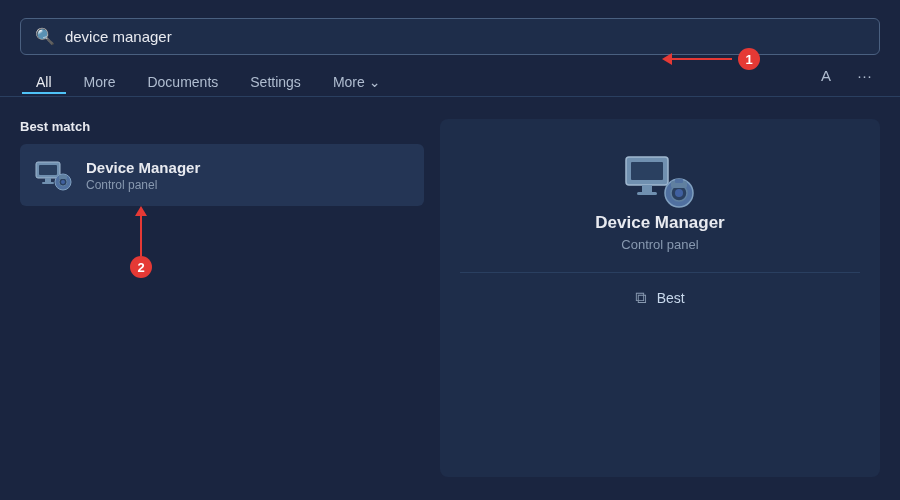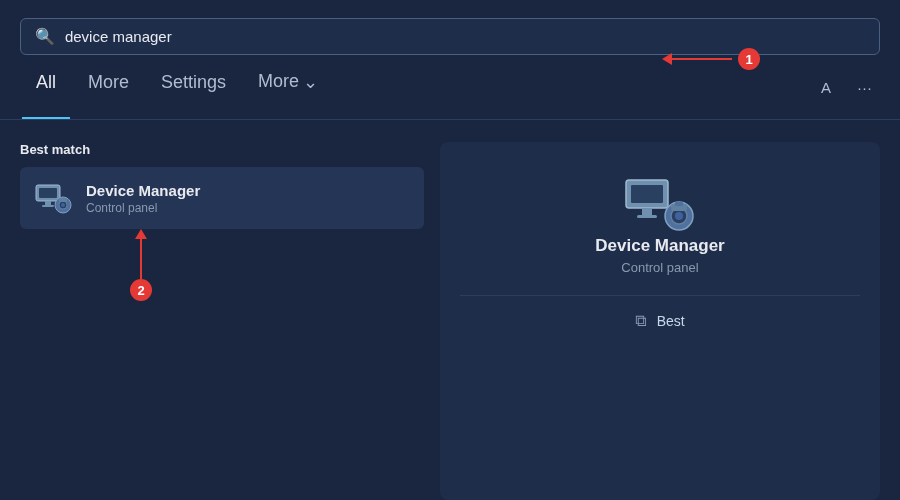--- a/index.html
+++ b/index.html
@@ -50,22 +50,22 @@
 
     .nav-tabs {
       display: flex;
       align-items: center;
       padding: 10px 22px 0 22px;
       border-bottom: 1px solid #2a3f60;
       gap: 4px;
     }
 
     .nav-tab {
-      padding: 6px 14px 24px 14px;
-      font-size: 18px;
+      padding: 6px 14px 2px 14px;
+      font-size: 14px;
       color: #b0bdd0;
       cursor: pointer;
       position: relative;
       border-bottom: 2px solid transparent;
     }
 
     .nav-tab.active {
       color: #e8eaf0;
       border-bottom: 2px solid #4fc3f7;
     }
@@ -246,20 +246,21 @@
       <div class="horiz-arrowhead"></div>
       <div class="horiz-line"></div>
     </div>
     <div class="badge-circle">1</div>
   </div>
 </div>
 
 <div class="nav-tabs">
   <div class="nav-tab active">All</div>
   <div class="nav-tab">More</div>
+  <div class="nav-tab">Documents</div>
   <div class="nav-tab">Settings</div>
   <div class="nav-tab more">
     <span>More</span>
     <span>⌄</span>
   </div>
   <div class="nav-tab-right">
     <div class="nav-icon-btn">A</div>
     <div class="nav-icon-btn">···</div>
   </div>
 </div>

